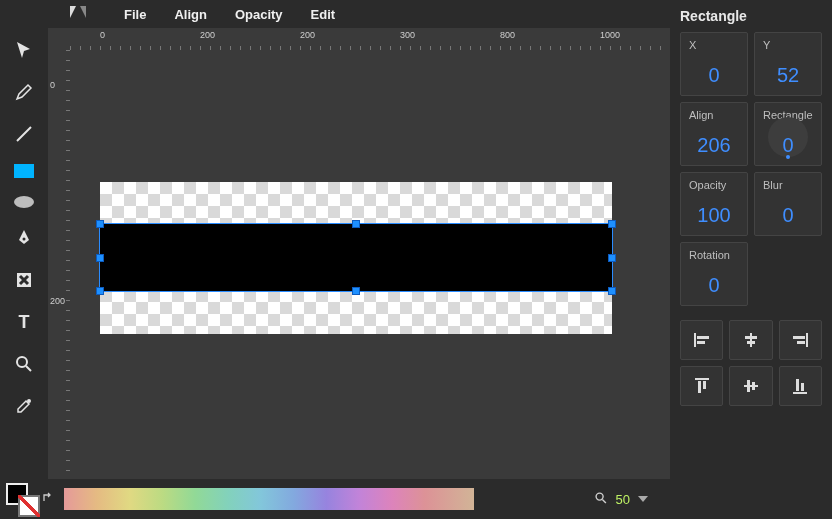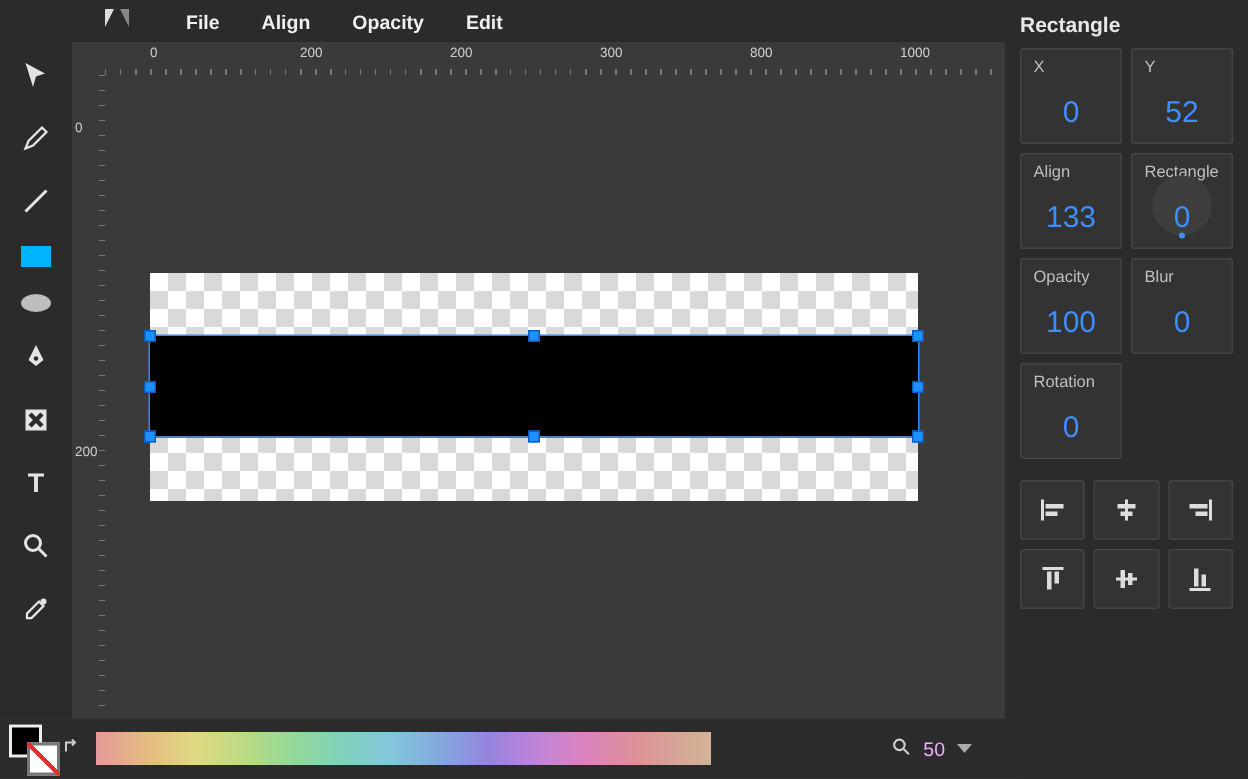--- a/index.html
+++ b/index.html
@@ -62,21 +62,21 @@
 .swatch-stack .sw2 { position:absolute; left:12px; top:12px; width:22px; height:22px; background:#fff; border:2px solid #777; }
 .swatch-stack .sw2::after { content:''; position:absolute; left:-2px; bottom:-2px; right:-2px; top:-2px; background:linear-gradient(to top right, transparent 45%, #e03030 45%, #e03030 55%, transparent 55%); }
 .swatch-reset { margin-left:4px; }
 .palette { margin-left: 8px; height: 22px; width: 410px;
   background: linear-gradient(to right,
     #f5a3a3 0%, #f5c78a 8%, #f0e88a 16%, #c8ea8a 24%, #9ae8a0 32%,
     #8ae0c8 40%, #8ad4ea 48%, #8ab4ee 56%, #a08bee 64%, #cf8be8 72%,
     #ec8bc8 80%, #ec9ba0 88%, #e0c0a0 100%);
   opacity:.92;
 }
-.zoom { margin-left:auto; margin-right:22px; display:flex; align-items:center; gap:8px; color:#f0abfc; font-size:13px; }
+.zoom { margin-left:auto; margin-right:22px; display:flex; align-items:center; gap:8px; color:#bef264; font-size:13px; }
 .zoom .tri { width:0; height:0; border-left:5px solid transparent; border-right:5px solid transparent; border-top:6px solid #aaa; }
 
 .ruler-h .lbl { position:absolute; top:2px; font-size:9px; color:#cfcfcf; }
 </style>
 </head>
 <body>
 
 <div class="menubar">
   <span style="margin-right:10px;">
     <svg width="16" height="14" viewBox="0 0 16 14">
@@ -176,21 +176,21 @@
     <div class="prop">
       <span class="lbl">X</span>
       <span class="val">0</span>
     </div>
     <div class="prop">
       <span class="lbl">Y</span>
       <span class="val">52</span>
     </div>
     <div class="prop">
       <span class="lbl">Align</span>
-      <span class="val">133</span>
+      <span class="val">206</span>
     </div>
     <div class="prop rot-ring">
       <span class="lbl">Rectangle</span>
       <span class="val">0</span>
       <span class="dot"></span>
     </div>
     <div class="prop">
       <span class="lbl">Opacity</span>
       <span class="val">100</span>
     </div>

